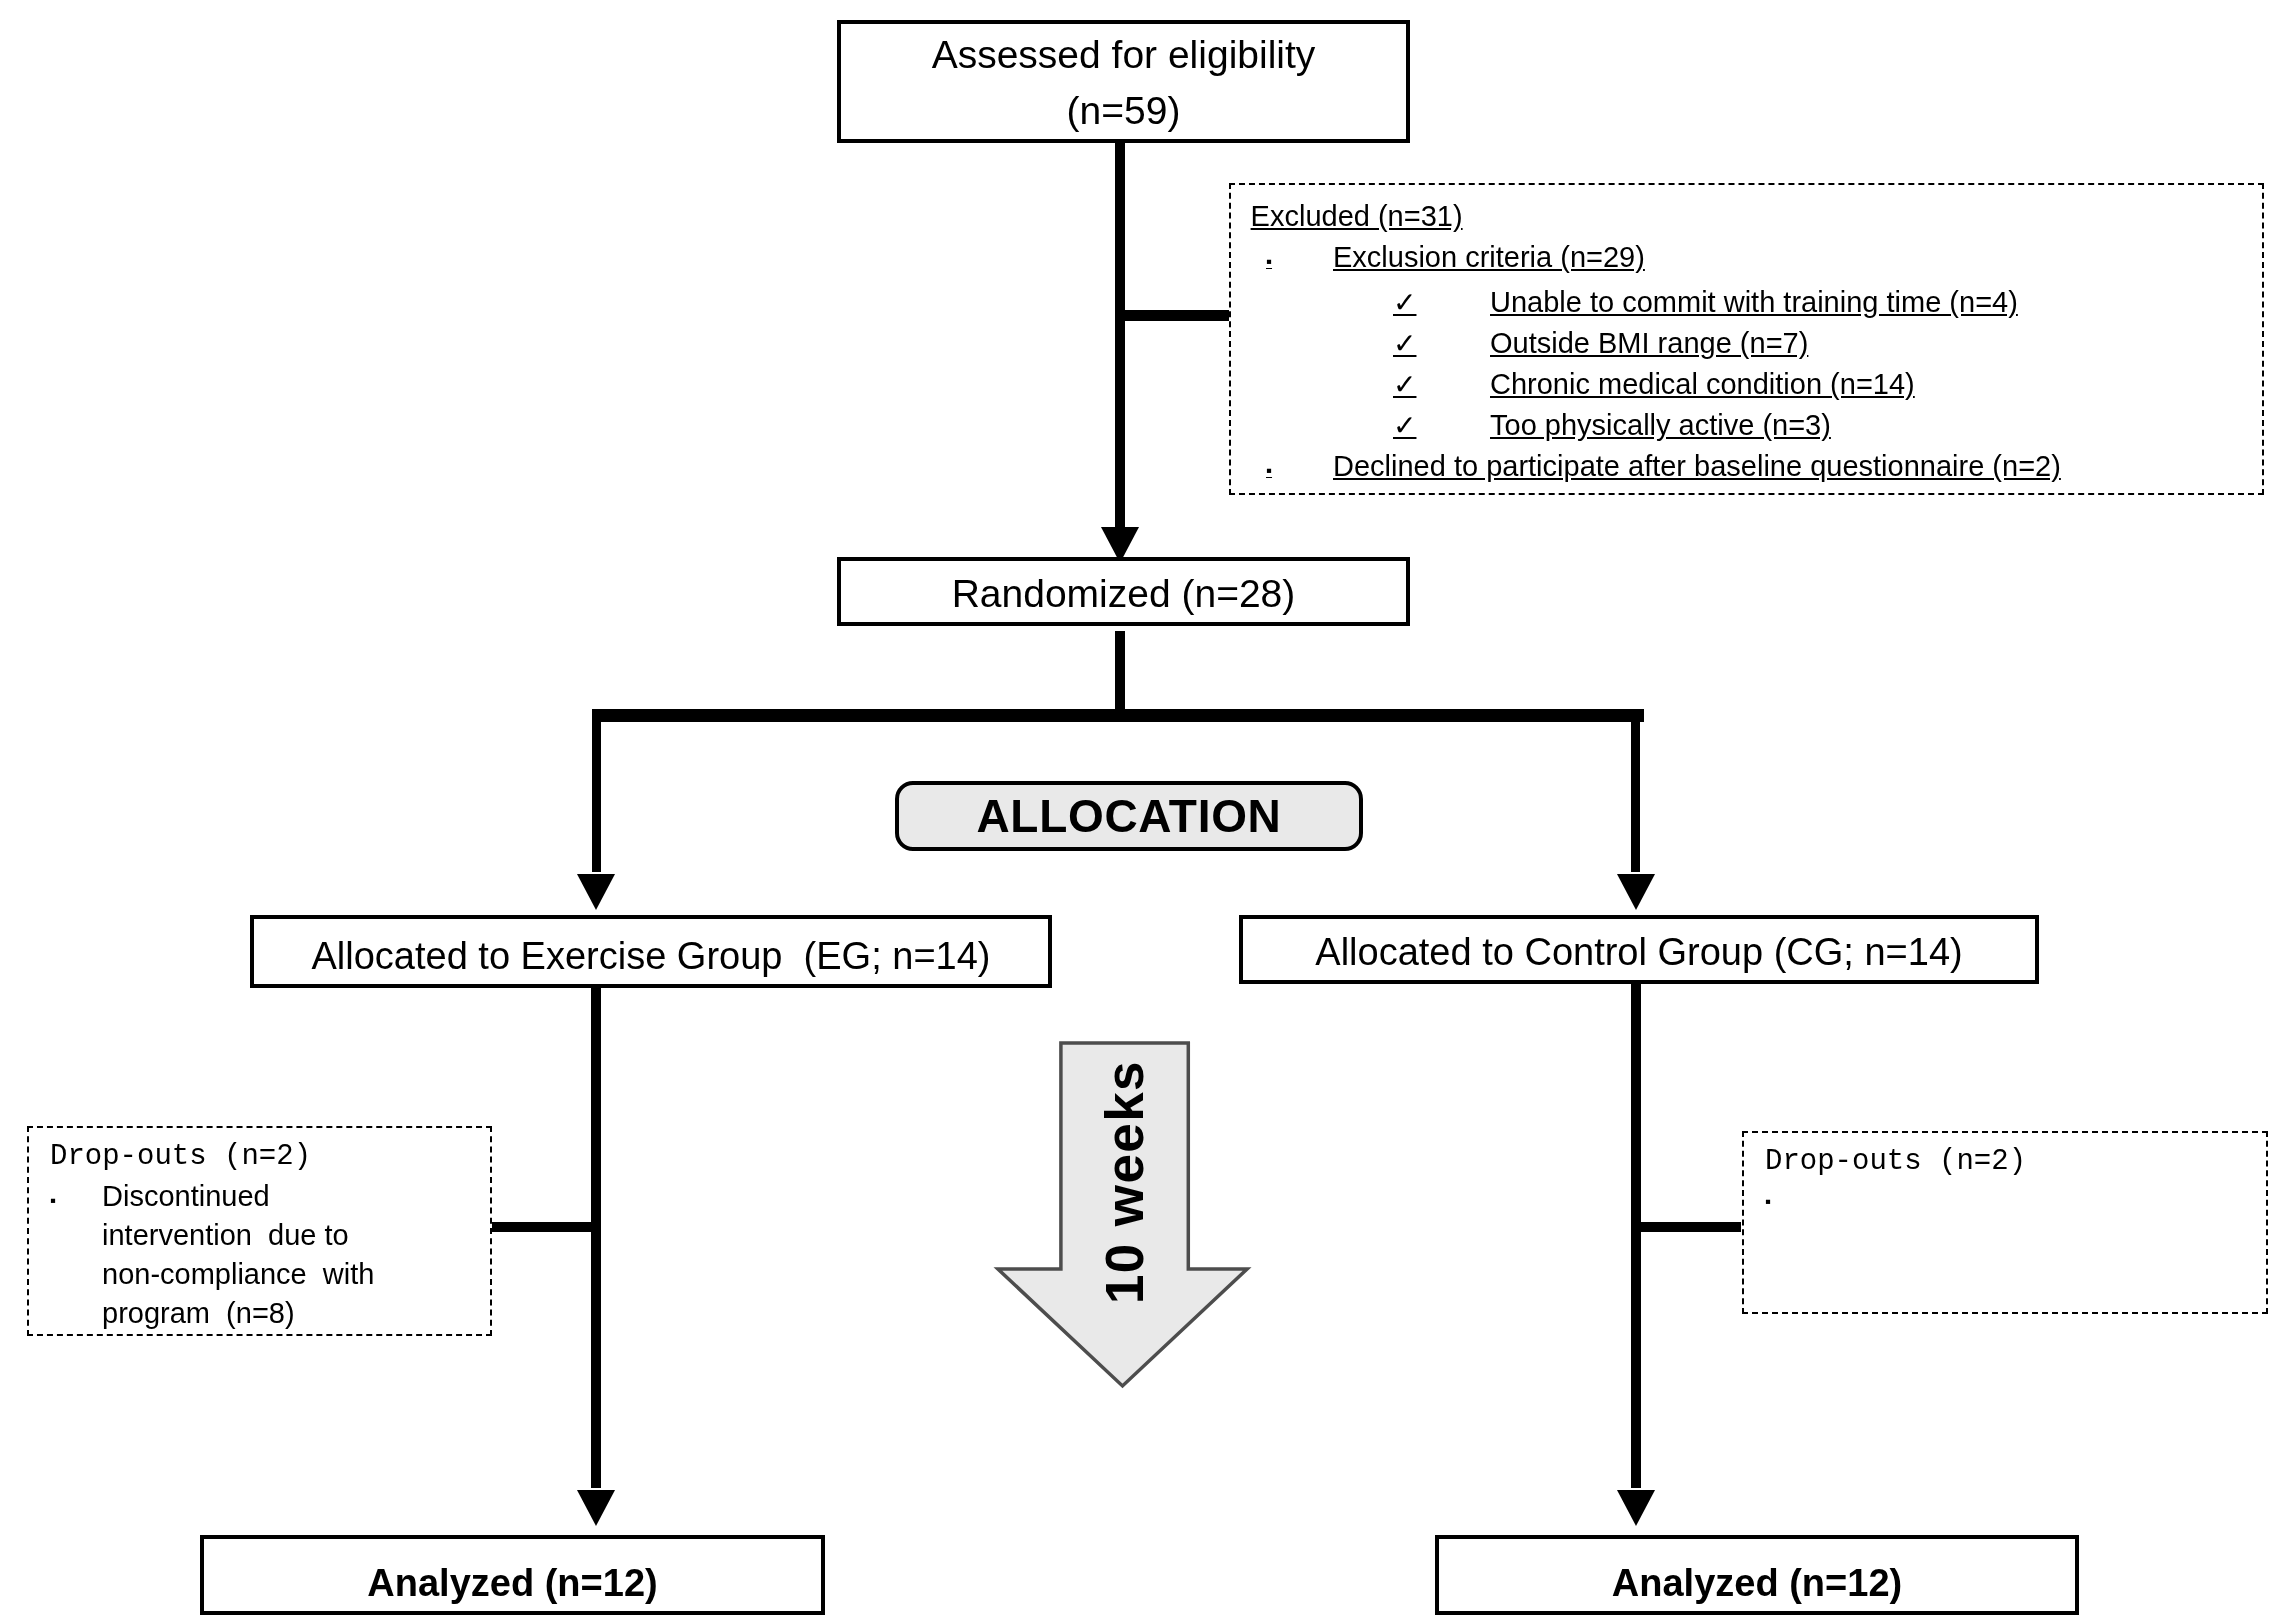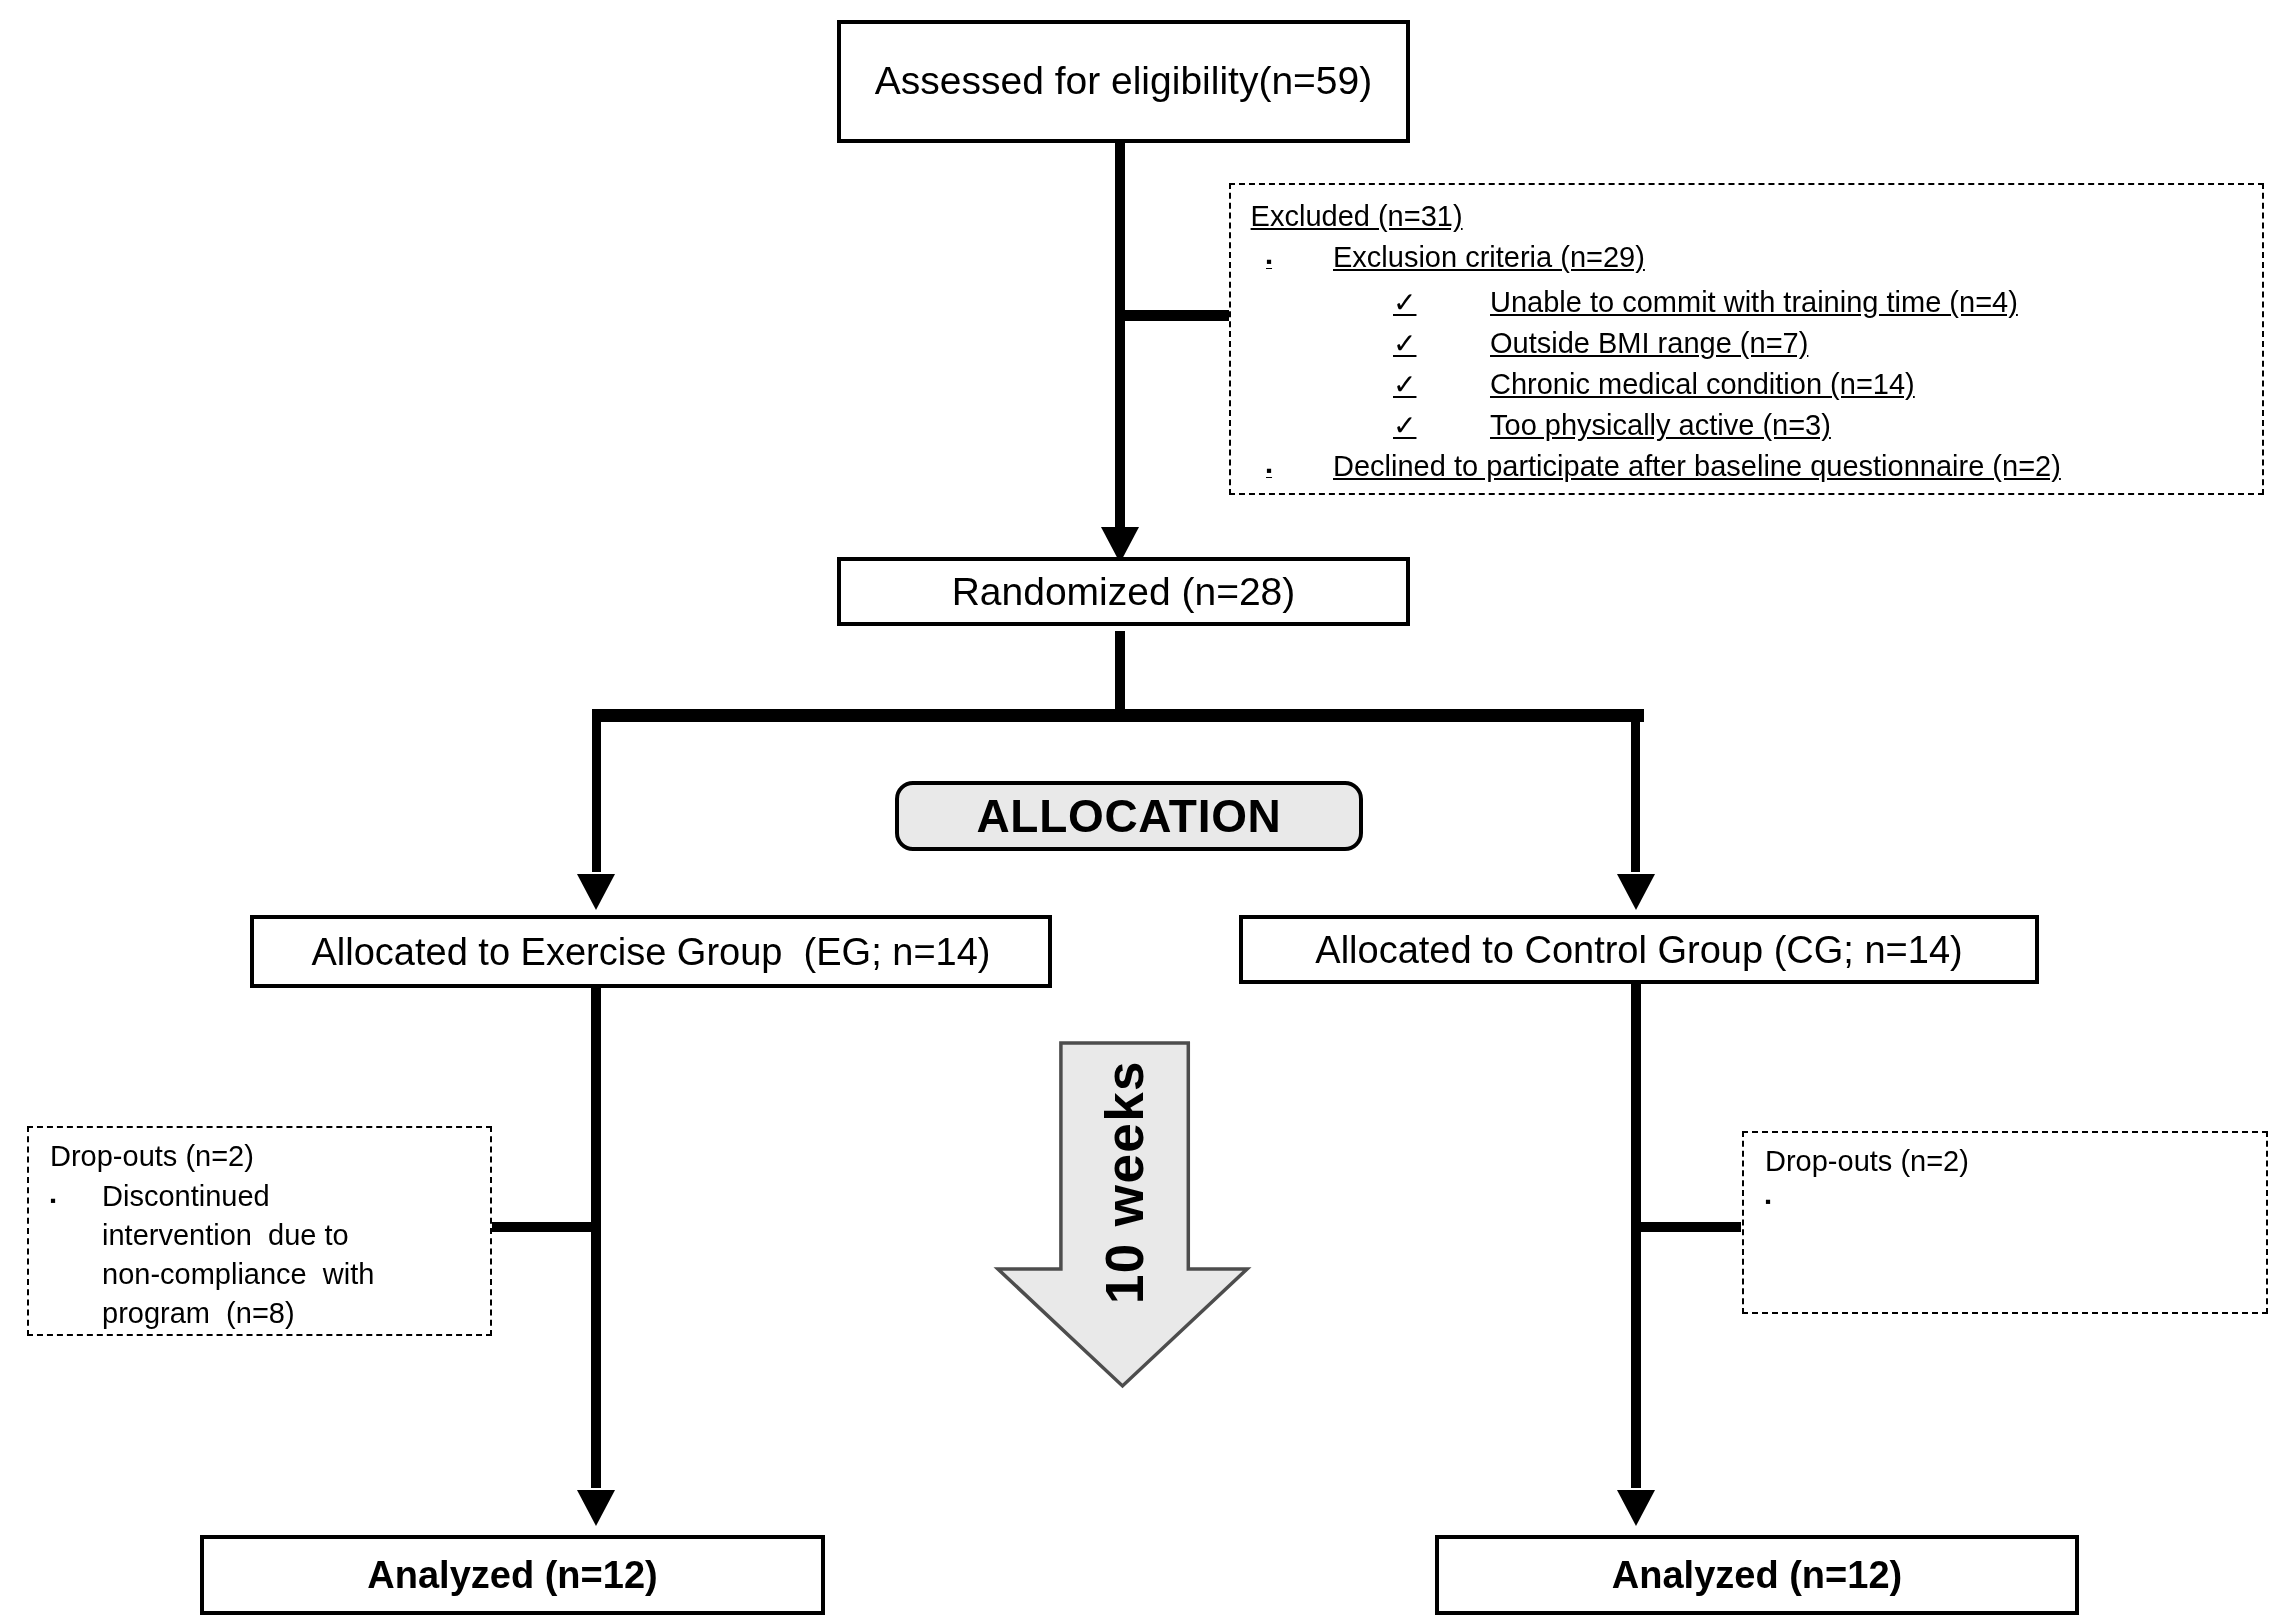--- a/index.html
+++ b/index.html
@@ -19,39 +19,39 @@
   
   .stage{
     position:absolute;background:var(--stage-fill,#e9e9e9);
     border:4.2px solid var(--border,#000);border-radius:18px;
     display:flex;align-items:center;justify-content:center;
     font-weight:bold;font-size:46px;letter-spacing:0.7px;
   }
   
   .box{
     position:absolute;background:#fff;border:4.9px solid var(--border,#000);
-    display:flex;align-items:center;justify-content:center;
+    display:flex;flex-direction:column;align-items:center;justify-content:flex-end;
     text-align:center;font-size:39px;line-height:56px;white-space:pre-wrap;
   }
   .box.bold{font-weight:bold;font-size:38px;}
   
   .dashed{
     position:absolute;background:#fff;border:2.8px dashed var(--border,#000);
     font-size:29px;
   }
   .xrow{display:flex;align-items:baseline;line-height:41px;}
   .x-t{padding-left:19.6px;}
   .x-b{padding-left:35px;}
   .x-b .bullet{width:67px;flex:none;}
   .x-c{padding-left:162px;}
   .x-c .check{width:97px;flex:none;font-size:28px;}
   .bullet{font-size:17px;}
   .check{font-size:28px;}
   .excluded-pad{padding-top:11.2px;}
-  .drow-title{padding-left:21px;line-height:41px;}
+  .drow-title{padding-left:21px;line-height:41px;font-family:Liberation Mono, monospace;}
   .drow{display:flex;align-items:baseline;padding-left:21px;}
   .drow .bullet{width:52px;flex:none;line-height:39px;}
   .dlines div{white-space:pre-wrap;}
   .lh56 div{line-height:39px;}
   .lh58 div{line-height:41px;}
   
   .line{position:absolute;background:var(--border,#000);}
   .arrowhead{
     position:absolute;width:0;height:0;
     border-left:19px solid transparent;border-right:19px solid transparent;

